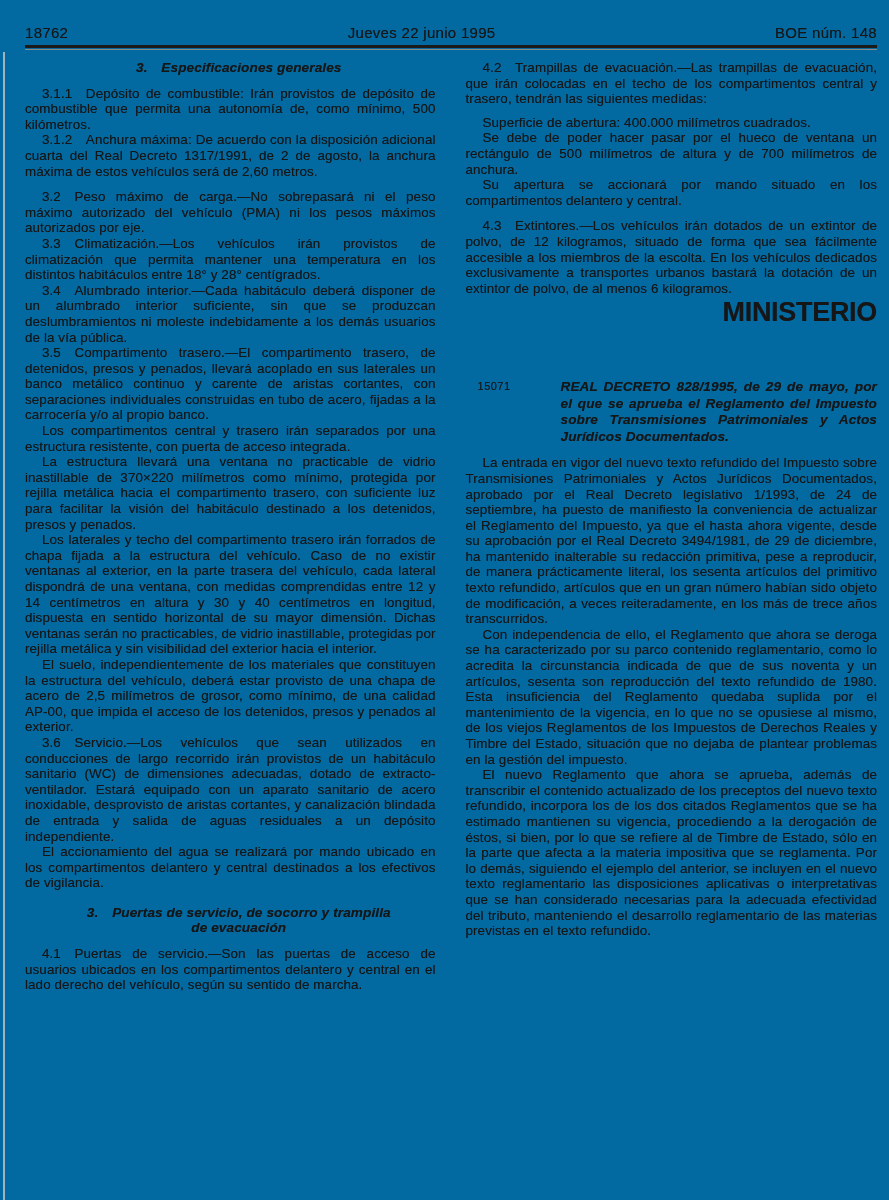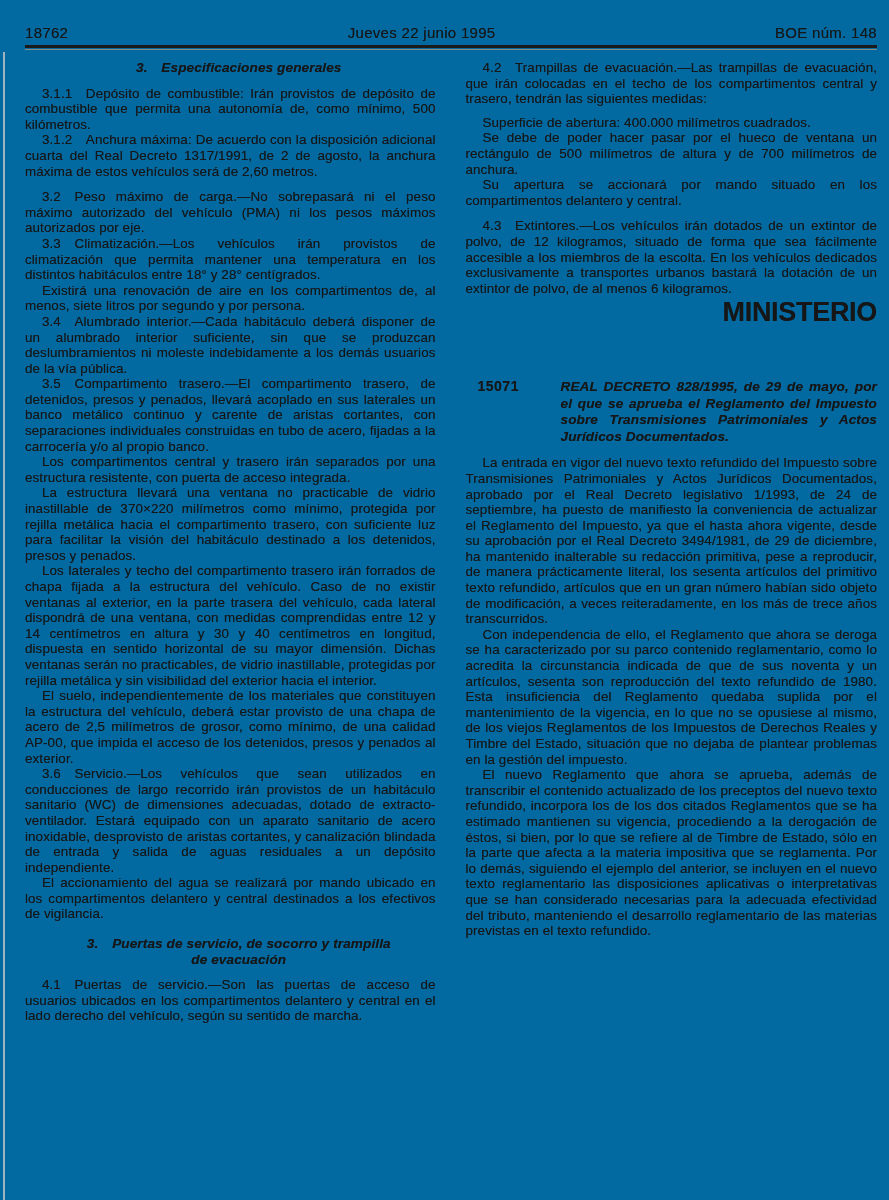--- a/index.html
+++ b/index.html
@@ -53,21 +53,21 @@
     margin-top:86px;
     text-align:right;
     font-weight:bold;
     font-size:27px; line-height:33px;
     letter-spacing:-.3px;
     text-indent:0;
   }
   .decree { display:flex; margin-top:50px; }
   .decree-num {
     flex:none; width:95px; box-sizing:border-box; padding-left:12px;
-    font-weight:bold; font-size:14px; letter-spacing:.5px;
+    font-weight:normal; font-size:11px; letter-spacing:.5px;
   }
   .decree-title {
     flex:1;
     font-style:italic; font-weight:bold;
     font-size:13.6px; line-height:16.5px;
     text-align:justify;
   }
 </style>
 </head>
 <body>
@@ -84,21 +84,20 @@
   <div class="header-rule"></div>
 
   <div class="columns">
 
     <div class="col">
       <p class="sec-head">3.  Especificaciones generales</p>
       <p class="gap-md">3.1.1  Depósito de combustible: Irán provistos de depósito de combustible que permita una autonomía de, como mínimo, 500 kilómetros.</p>
       <p>3.1.2  Anchura máxima: De acuerdo con la disposición adicional cuarta del Real Decreto 1317/1991, de 2 de agosto, la anchura máxima de estos vehículos será de 2,60 metros.</p>
       <p class="gap-md">3.2  Peso máximo de carga.—No sobrepasará ni el peso máximo autorizado del vehículo (PMA) ni los pesos máximos autorizados por eje.</p>
       <p>3.3  Climatización.—Los vehículos irán provistos de climatización que permita mantener una temperatura en los distintos habitáculos entre 18° y 28° centígrados.</p>
-      <p>Existirá una renovación de aire en los compartimentos de, al menos, siete litros por segundo y por persona.</p>
       <p>3.4  Alumbrado interior.—Cada habitáculo deberá disponer de un alumbrado interior suficiente, sin que se produzcan deslumbramientos ni moleste indebidamente a los demás usuarios de la vía pública.</p>
       <p>3.5  Compartimento trasero.—El compartimento trasero, de detenidos, presos y penados, llevará acoplado en sus laterales un banco metálico continuo y carente de aristas cortantes, con separaciones individuales construidas en tubo de acero, fijadas a la carrocería y/o al propio banco.</p>
       <p>Los compartimentos central y trasero irán separados por una estructura resistente, con puerta de acceso integrada.</p>
       <p>La estructura llevará una ventana no practicable de vidrio inastillable de 370×220 milímetros como mínimo, protegida por rejilla metálica hacia el compartimento trasero, con suficiente luz para facilitar la visión del habitáculo destinado a los detenidos, presos y penados.</p>
       <p>Los laterales y techo del compartimento trasero irán forrados de chapa fijada a la estructura del vehículo. Caso de no existir ventanas al exterior, en la parte trasera del vehículo, cada lateral dispondrá de una ventana, con medidas comprendidas entre 12 y 14 centímetros en altura y 30 y 40 centímetros en longitud, dispuesta en sentido horizontal de su mayor dimensión. Dichas ventanas serán no practicables, de vidrio inastillable, protegidas por rejilla metálica y sin visibilidad del exterior hacia el interior.</p>
       <p>El suelo, independientemente de los materiales que constituyen la estructura del vehículo, deberá estar provisto de una chapa de acero de 2,5 milímetros de grosor, como mínimo, de una calidad AP-00, que impida el acceso de los detenidos, presos y penados al exterior.</p>
       <p>3.6  Servicio.—Los vehículos que sean utilizados en conducciones de largo recorrido irán provistos de un habitáculo sanitario (WC) de dimensiones adecuadas, dotado de extracto-ventilador. Estará equipado con un aparato sanitario de acero inoxidable, desprovisto de aristas cortantes, y canalización blindada de entrada y salida de aguas residuales a un depósito independiente.</p>
       <p>El accionamiento del agua se realizará por mando ubicado en los compartimentos delantero y central destinados a los efectivos de vigilancia.</p>
       <p class="sec-head gap-lg">3.  Puertas de servicio, de socorro y trampilla</p>
       <p class="sec-head">de evacuación</p>

